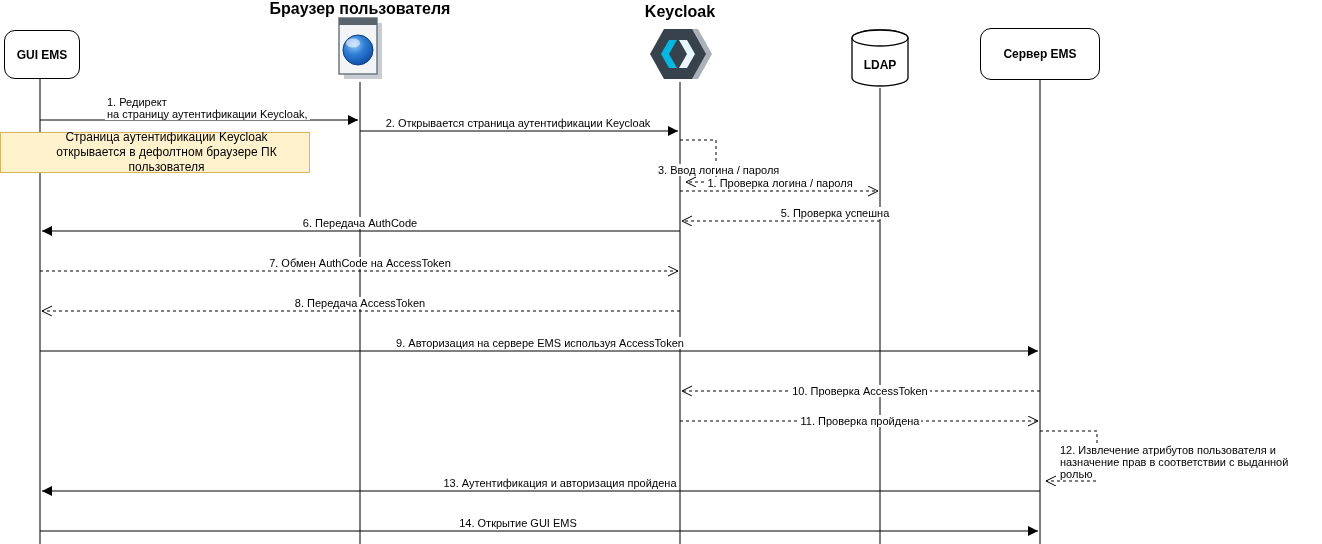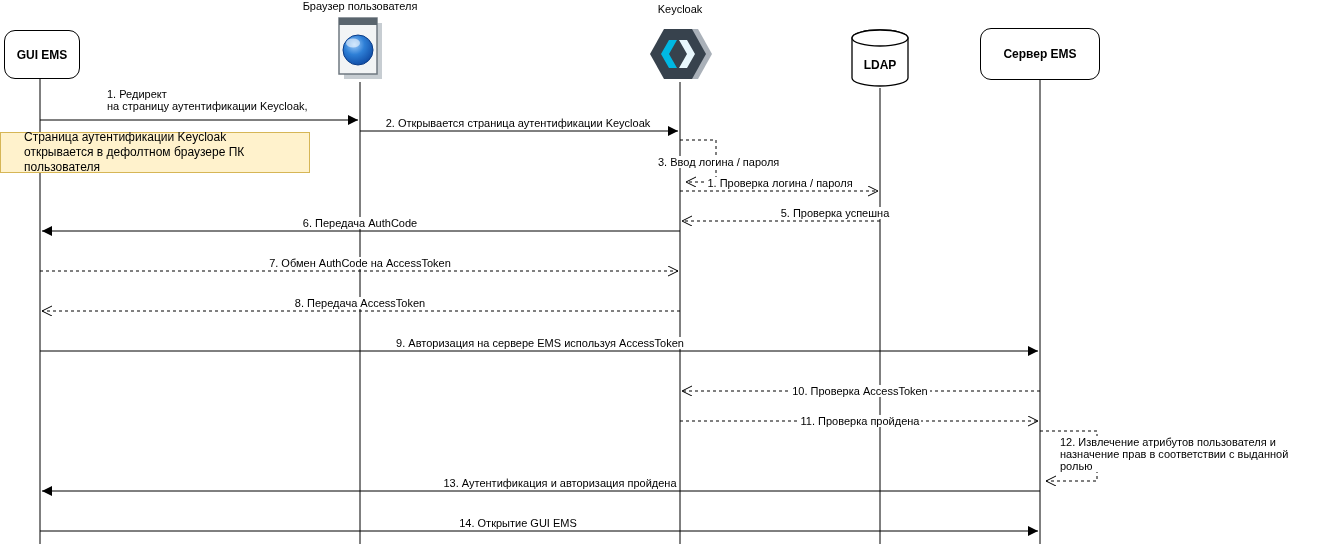--- a/index.html
+++ b/index.html
@@ -17,41 +17,41 @@
     box-sizing:border-box;
     border:1px solid #000;
     border-radius:11px;
     background:#fff;
     display:flex;align-items:center;justify-content:center;
     font-size:12px;font-weight:bold;
     z-index:2;text-align:center;
   }
   .actor-title{
     position:absolute;
-    font-size:11px;font-weight:normal;text-align:center;z-index:2;
+    font-size:16px;font-weight:bold;text-align:center;z-index:2;
   }
   .actor-icon{position:absolute;z-index:2;}
   .msg{
     position:absolute;z-index:2;
     font-size:11px;line-height:12px;text-align:center;
   }
   .msg .msg-text{
     background:#fff;
     display:inline-block;
     padding:0 2px;
     white-space:pre-line;
   }
-  .msg.left{text-align:left;}
+  .msg.left{text-align:left;margin-top:8px;}
   .note{
     position:absolute;z-index:3;
     box-sizing:border-box;
     background:var(--note-bg,#FFF2CC);
     border:1px solid var(--note-border,#D6B656);
     display:flex;align-items:center;justify-content:center;
-    font-size:12px;line-height:15px;
+    font-size:12px;line-height:15px;text-align:center;
     white-space:pre-line;
     padding-left:23px;
   }
   .ldap-label{
     position:absolute;z-index:2;
     font-size:12px;font-weight:bold;text-align:center;
   }
 </style>
 </head>
 <body>

